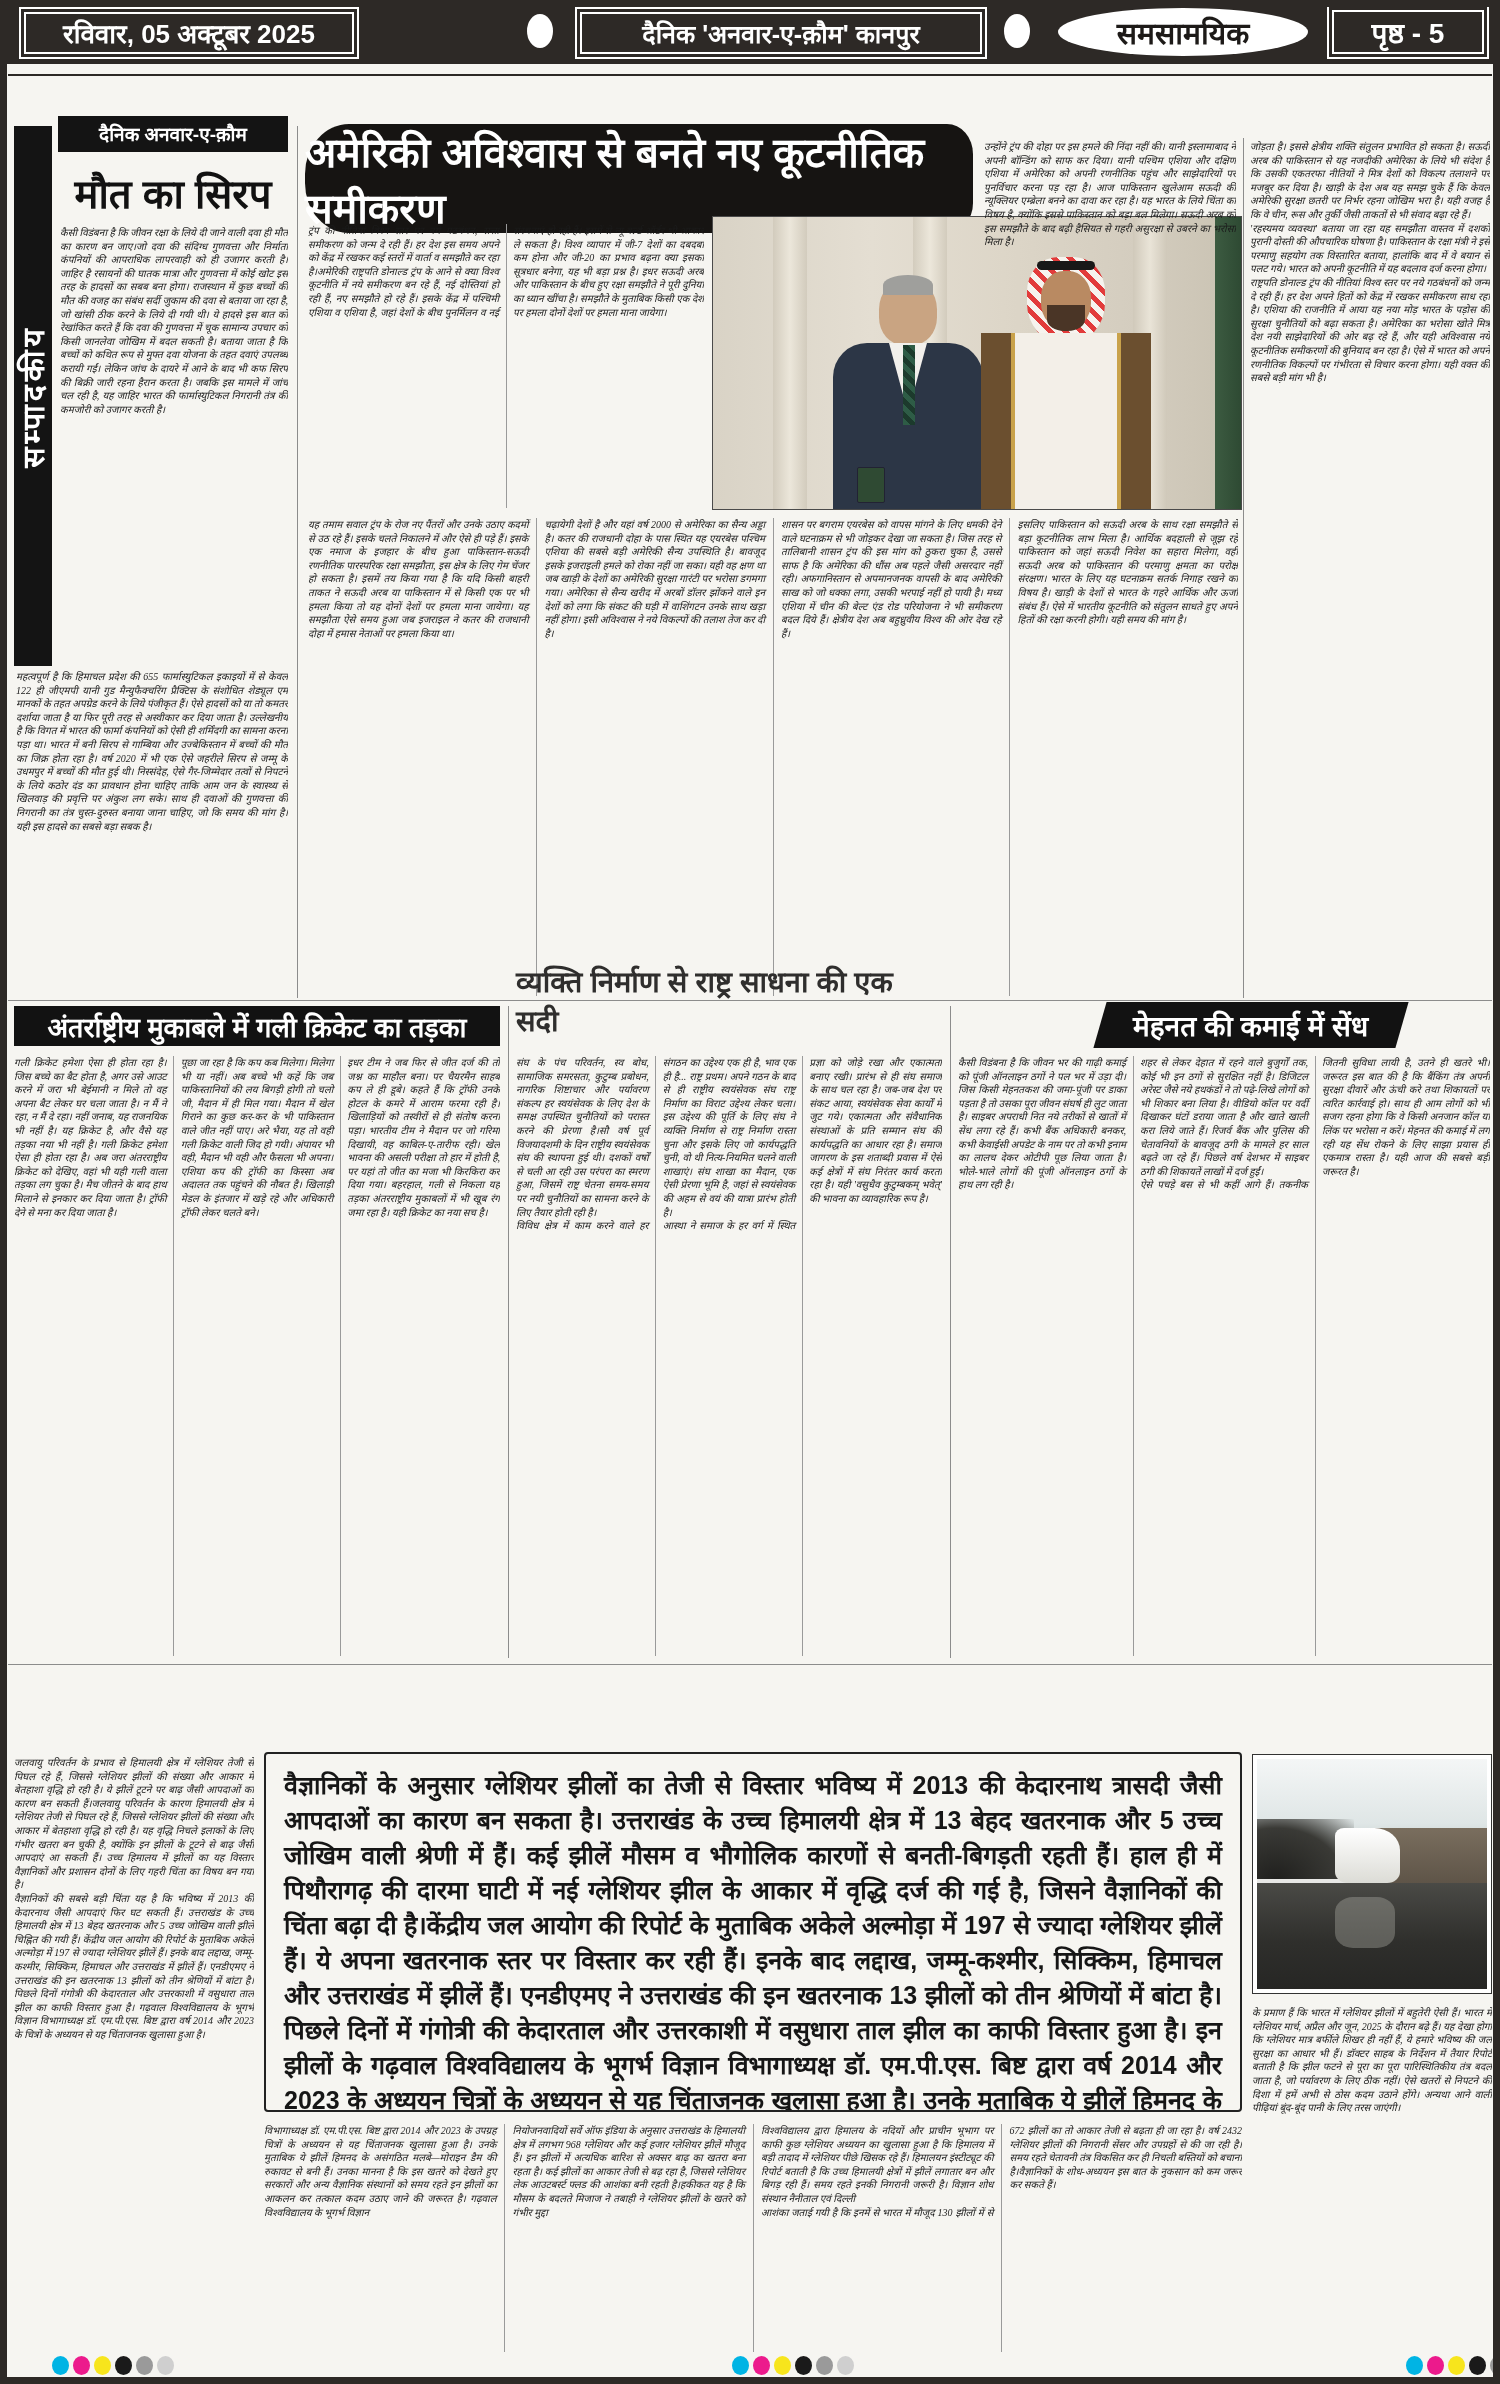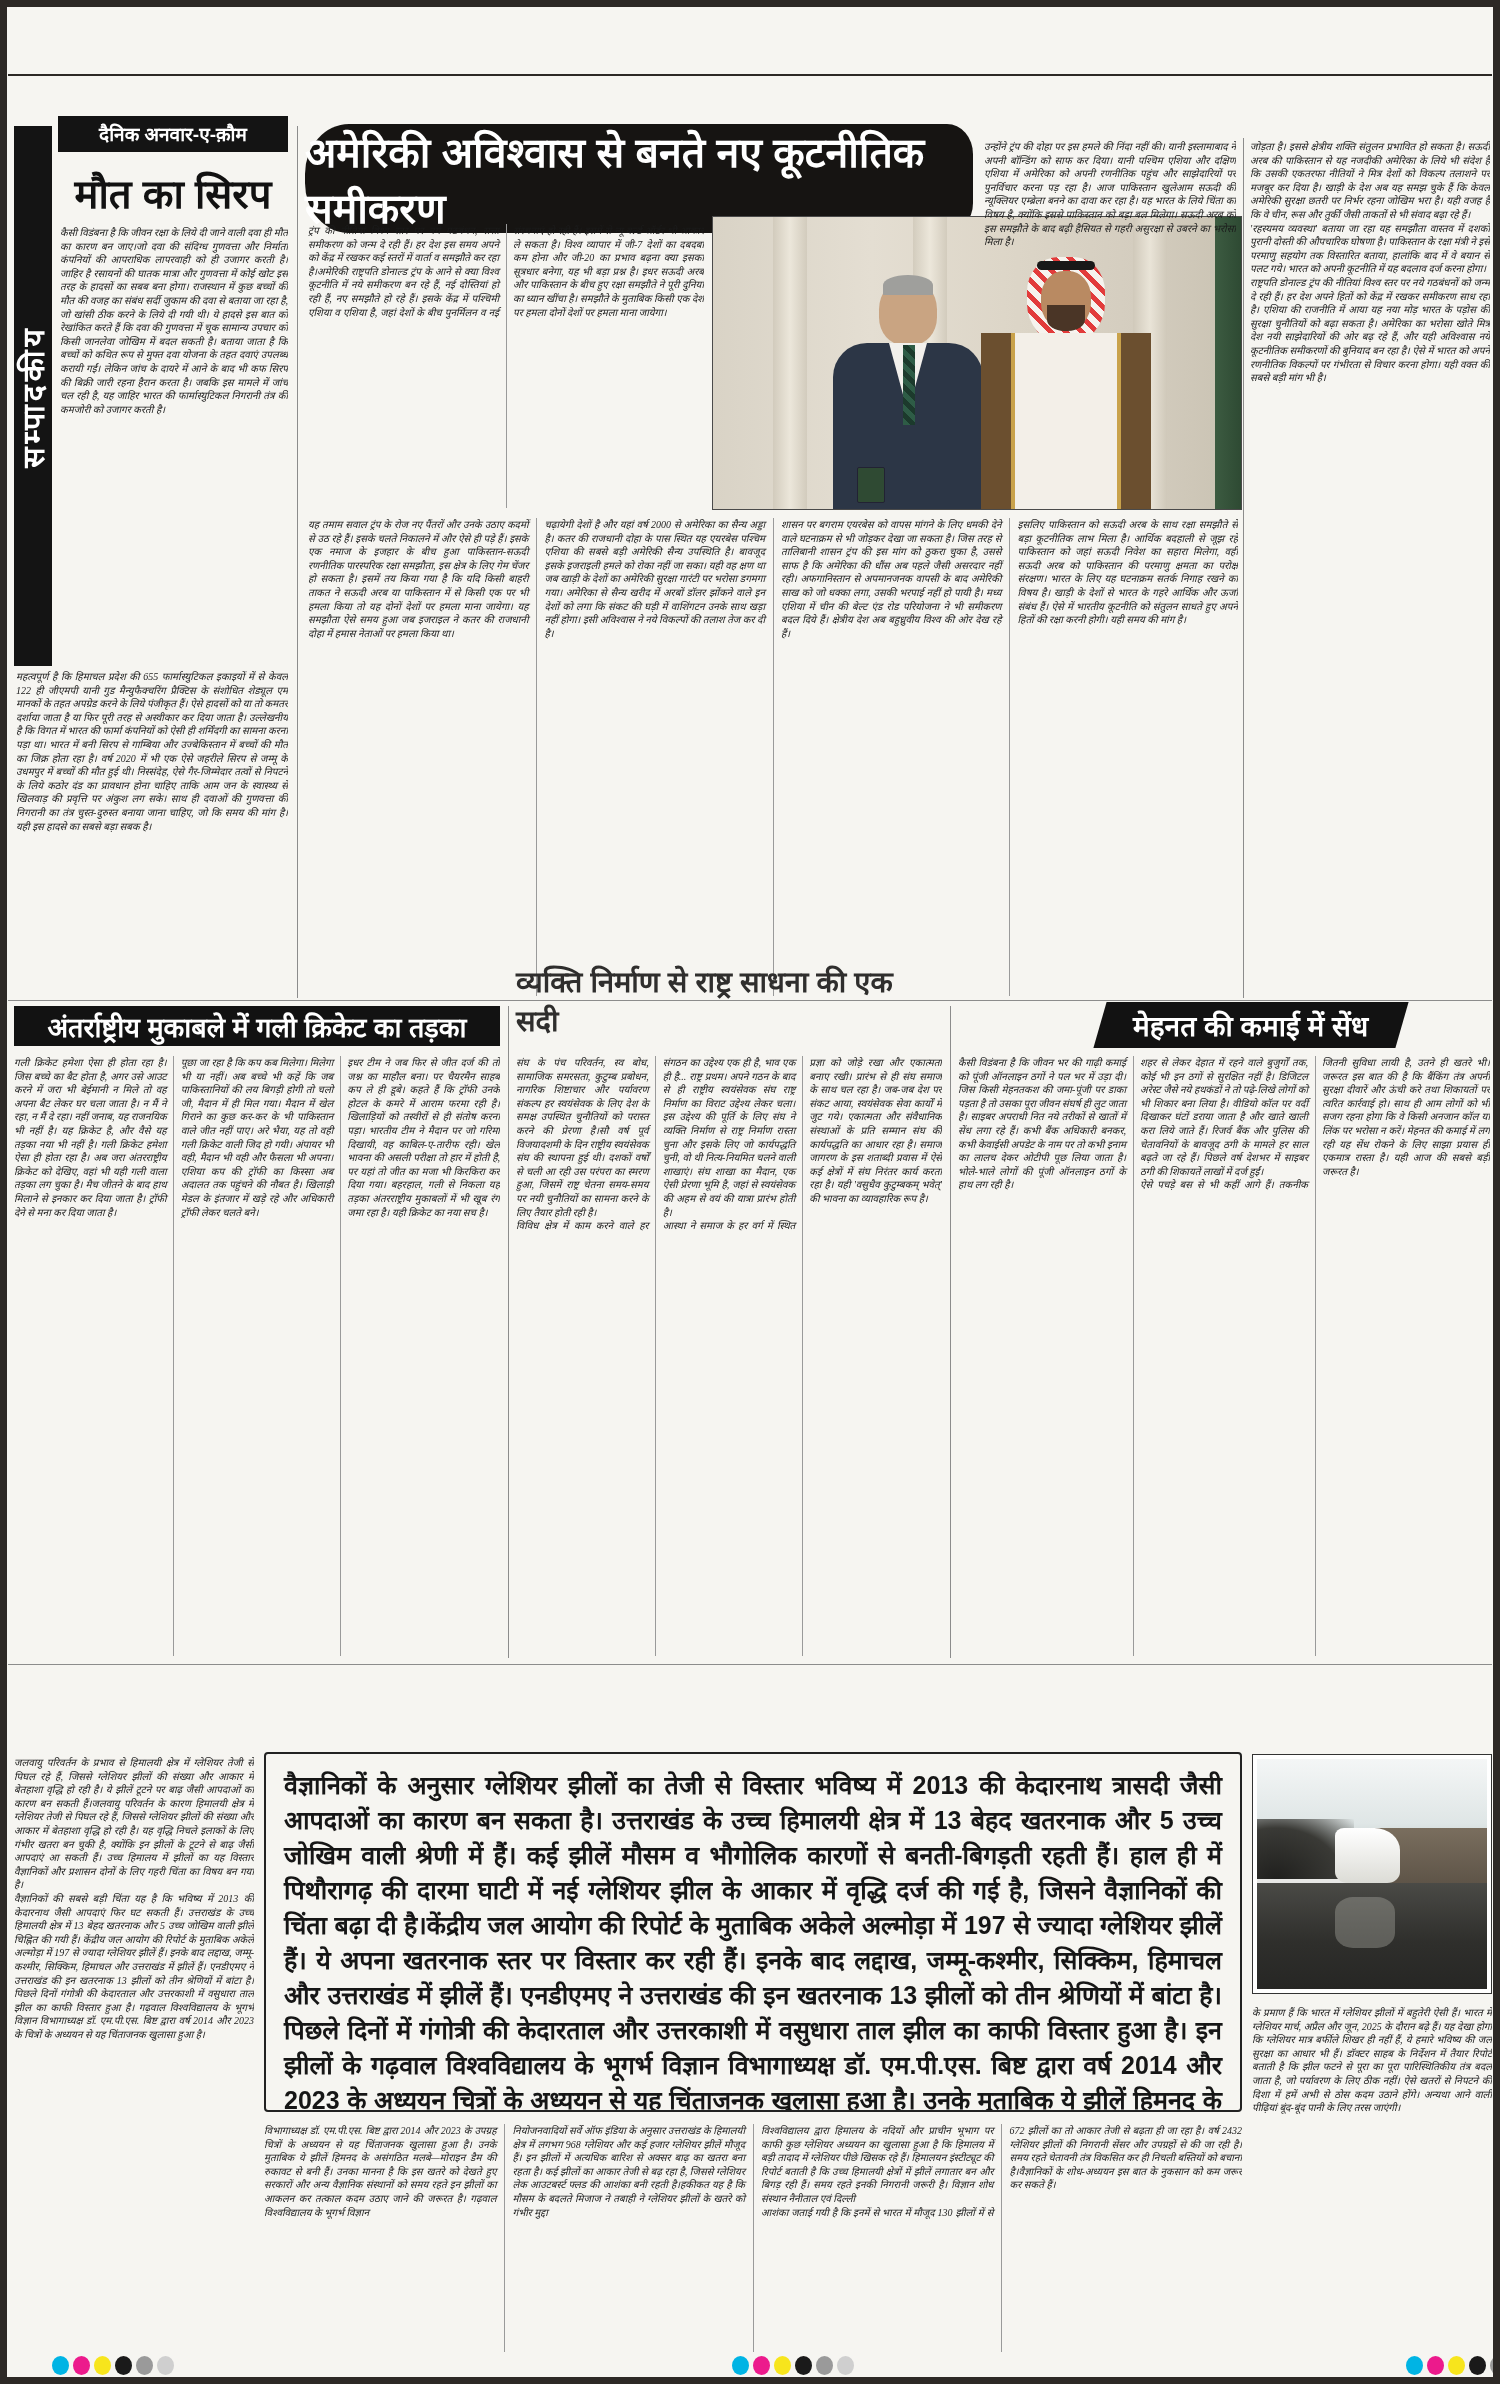--- a/index.html
+++ b/index.html
@@ -71,20 +71,36 @@
   .p2-refl{position:absolute;left:34%;bottom:18%;width:26%;height:22%;background:#b9b9b2;opacity:.35;border-radius:30%;}
   
   .dots{position:absolute;top:2356px;display:flex;gap:4px;}
   .dots i{display:block;width:17px;height:19px;border-radius:50%;}
 </style>
 </head>
 <body>
 
 <div class="page">
 
+  <div class="masthead">
+    <div class="hbox" style="left:24px;top:12px;width:326px;height:38px;font-size:26px;">
+      <span>रविवार, 05 अक्टूबर 2025</span>
+    </div>
+    <div class="hdot" style="left:527px;top:14px;"></div>
+    <div class="hbox" style="left:580px;top:12px;width:398px;height:38px;font-size:25px;">
+      <span>दैनिक 'अनवार-ए-क़ौम' कानपुर</span>
+    </div>
+    <div class="hdot" style="left:1004px;top:14px;"></div>
+    <div class="hellipse" style="left:1058px;top:8px;width:250px;height:48px;font-size:30px;">
+      <span>समसामयिक</span>
+    </div>
+    <div class="hbox" style="left:1332px;top:10px;width:148px;height:40px;font-size:28px;">
+      <span>पृष्ठ - 5</span>
+    </div>
+  </div>
   <div class="toprule" style="top:74px;"></div>
 
   <div class="ed-strip">
     <span>सम्पादकीय</span>
   </div>
   <div class="ed-kicker">
     <span>दैनिक अनवार-ए-क़ौम</span>
   </div>
   <div class="ed-title">
     <span>मौत का सिरप</span>

